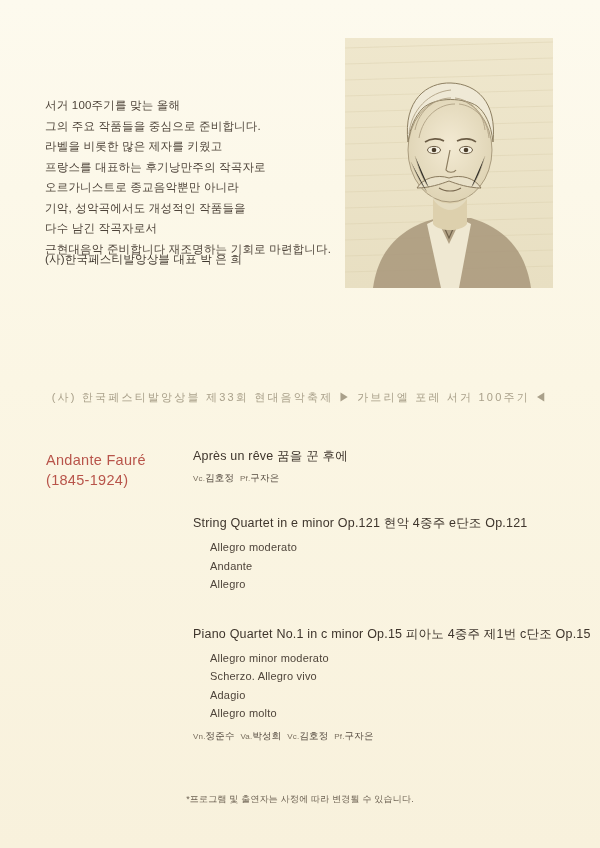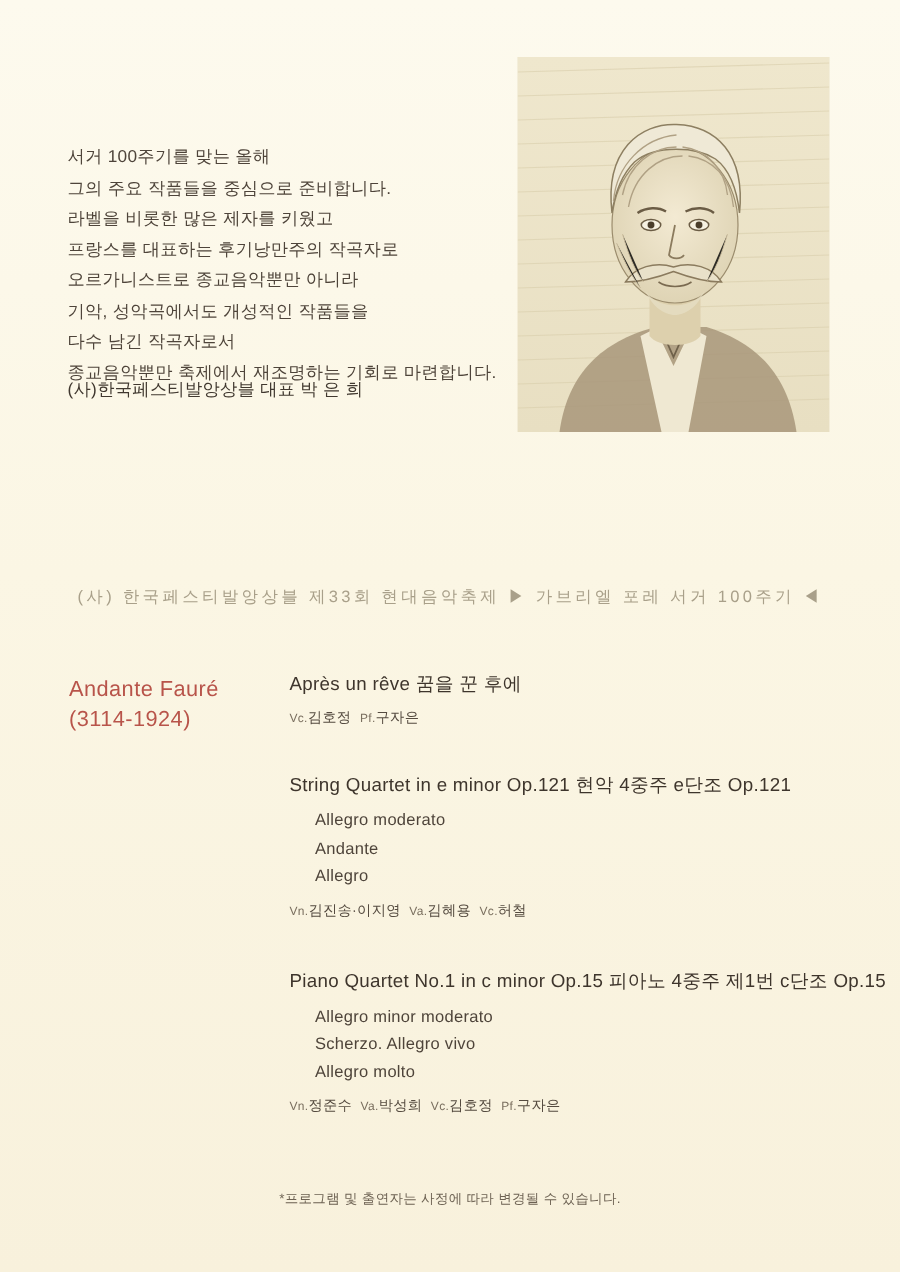--- a/index.html
+++ b/index.html
@@ -147,21 +147,21 @@
 
 
     <div class="intro-body">
       <div>서거 100주기를 맞는 올해</div>
       <div>그의 주요 작품들을 중심으로 준비합니다.</div>
       <div>라벨을 비롯한 많은 제자를 키웠고</div>
       <div>프랑스를 대표하는 후기낭만주의 작곡자로</div>
       <div>오르가니스트로 종교음악뿐만 아니라</div>
       <div>기악, 성악곡에서도 개성적인 작품들을</div>
       <div>다수 남긴 작곡자로서</div>
-      <div>종교음악뿐만 축제에서 재조명하는 기회로 마련합니다.</div>
+      <div>근현대음악 준비합니다 재조명하는 기회로 마련합니다.</div>
     </div>
 
     <div class="intro-sign">(사)한국페스티발앙상블 대표 박 은 희</div>
 
     <div class="portrait">
       <svg width="208" height="250" viewBox="0 0 208 250">
         <defs>
           <linearGradient id="bg" x1="0" y1="0" x2="0" y2="1">
             <stop offset="0%" stop-color="#efe7cd"></stop>
             <stop offset="100%" stop-color="#e8dfc2"></stop>
@@ -232,46 +232,44 @@
       </svg>
     </div>
   </div>
 
   <div class="band">
     <div class="band-text">(사) 한국페스티발앙상블   제33회  현대음악축제  ▶   가브리엘  포레  서거  100주기 ◀</div>
   </div>
 
   <div class="composer">
     <div>Andante Fauré</div>
-    <div>(3114-1924)</div>
+    <div>(1845-1924)</div>
   </div>
 
   <div class="program">
 
     <div class="work">
       <div class="work-title">Après un rêve  꿈을 꾼 후에</div>
       <div class="performers">
         <span class="role">Vc.</span><span>김호정</span>&nbsp;&nbsp;<span class="role">Pf.</span><span>구자은</span>
       </div>
     </div>
 
     <div class="work m-gap-1">
       <div class="work-title">String Quartet in e minor Op.121  현악 4중주 e단조 Op.121</div>
       <div class="movement">Allegro moderato</div>
       <div class="movement">Andante</div>
       <div class="movement">Allegro</div>
-      <div class="performers">
-        <span class="role">Vn.</span><span>김진송·이지영</span>&nbsp;&nbsp;<span class="role">Va.</span><span>김혜용</span>&nbsp;&nbsp;<span class="role">Vc.</span><span>허철</span>
-      </div>
     </div>
 
     <div class="work m-gap-2">
       <div class="work-title">Piano Quartet No.1 in c minor Op.15  피아노 4중주 제1번 c단조 Op.15</div>
       <div class="movement">Allegro minor moderato</div>
       <div class="movement">Scherzo. Allegro vivo</div>
+      <div class="movement">Adagio</div>
       <div class="movement">Allegro molto</div>
       <div class="performers">
         <span class="role">Vn.</span><span>정준수</span>&nbsp;&nbsp;<span class="role">Va.</span><span>박성희</span>&nbsp;&nbsp;<span class="role">Vc.</span><span>김호정</span>&nbsp;&nbsp;<span class="role">Pf.</span><span>구자은</span>
       </div>
     </div>
   </div>
 
   <div class="note">*프로그램 및 출연자는 사정에 따라 변경될 수 있습니다.</div>
 
 </div>

